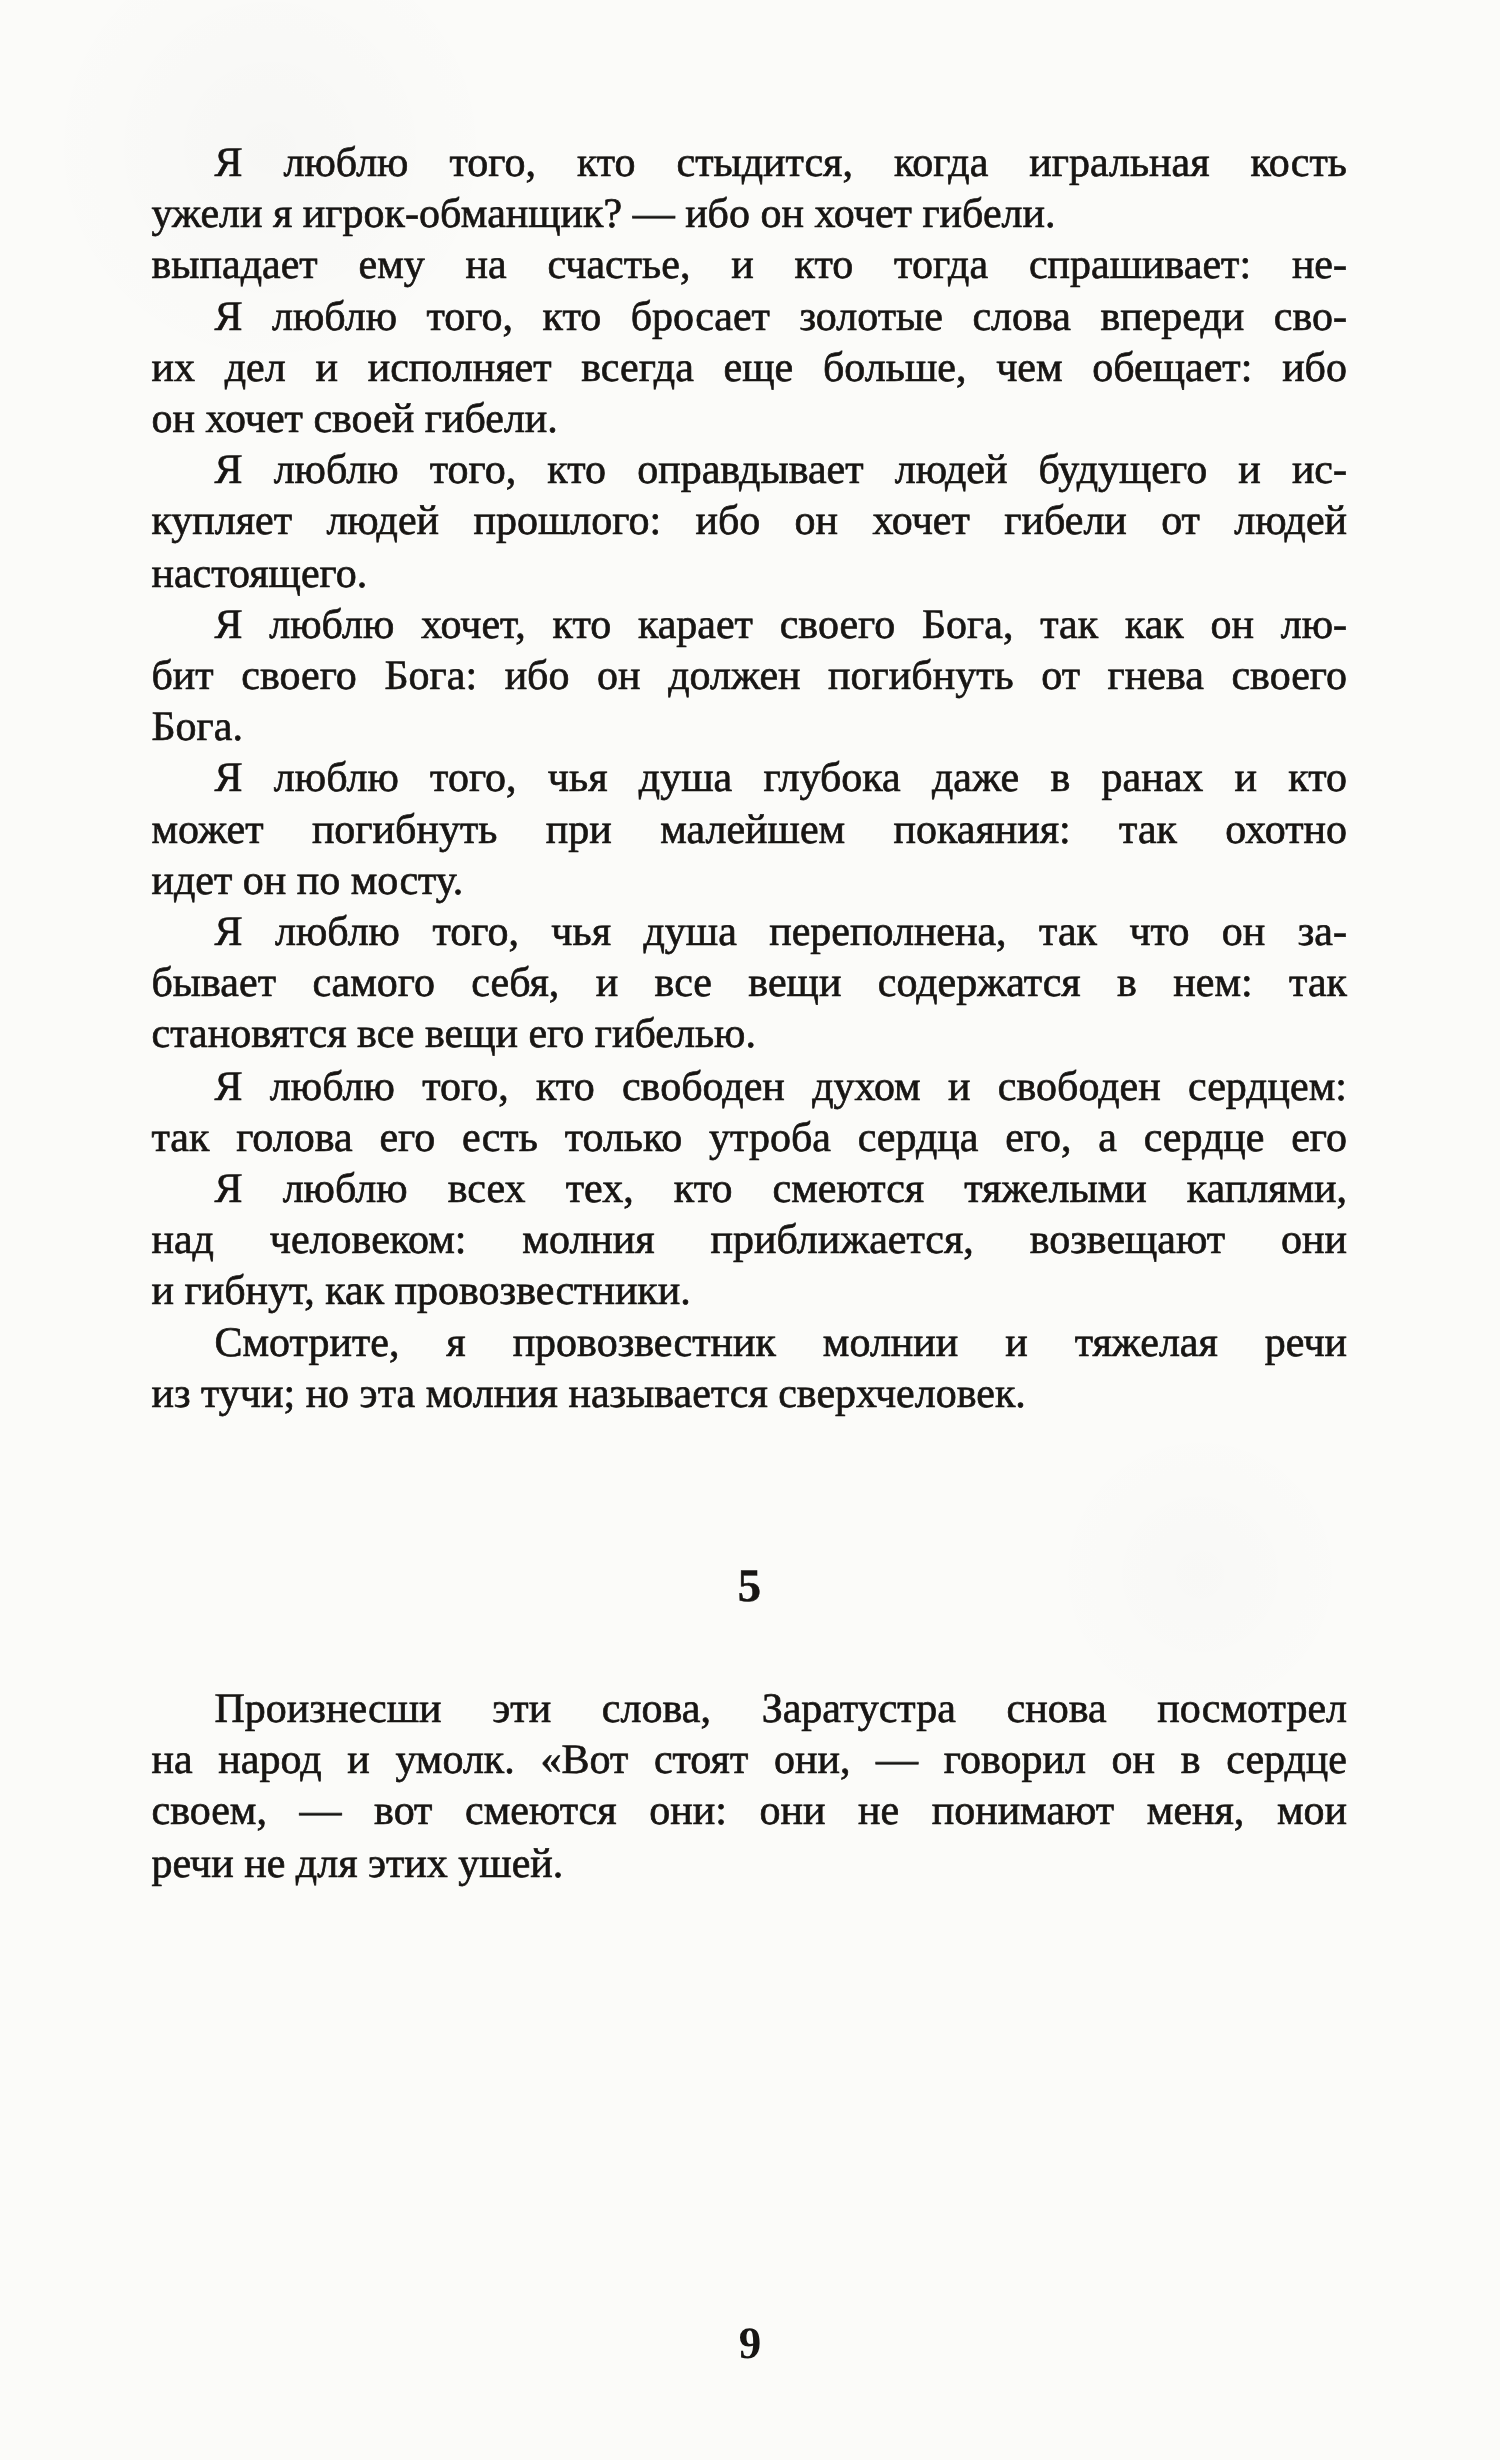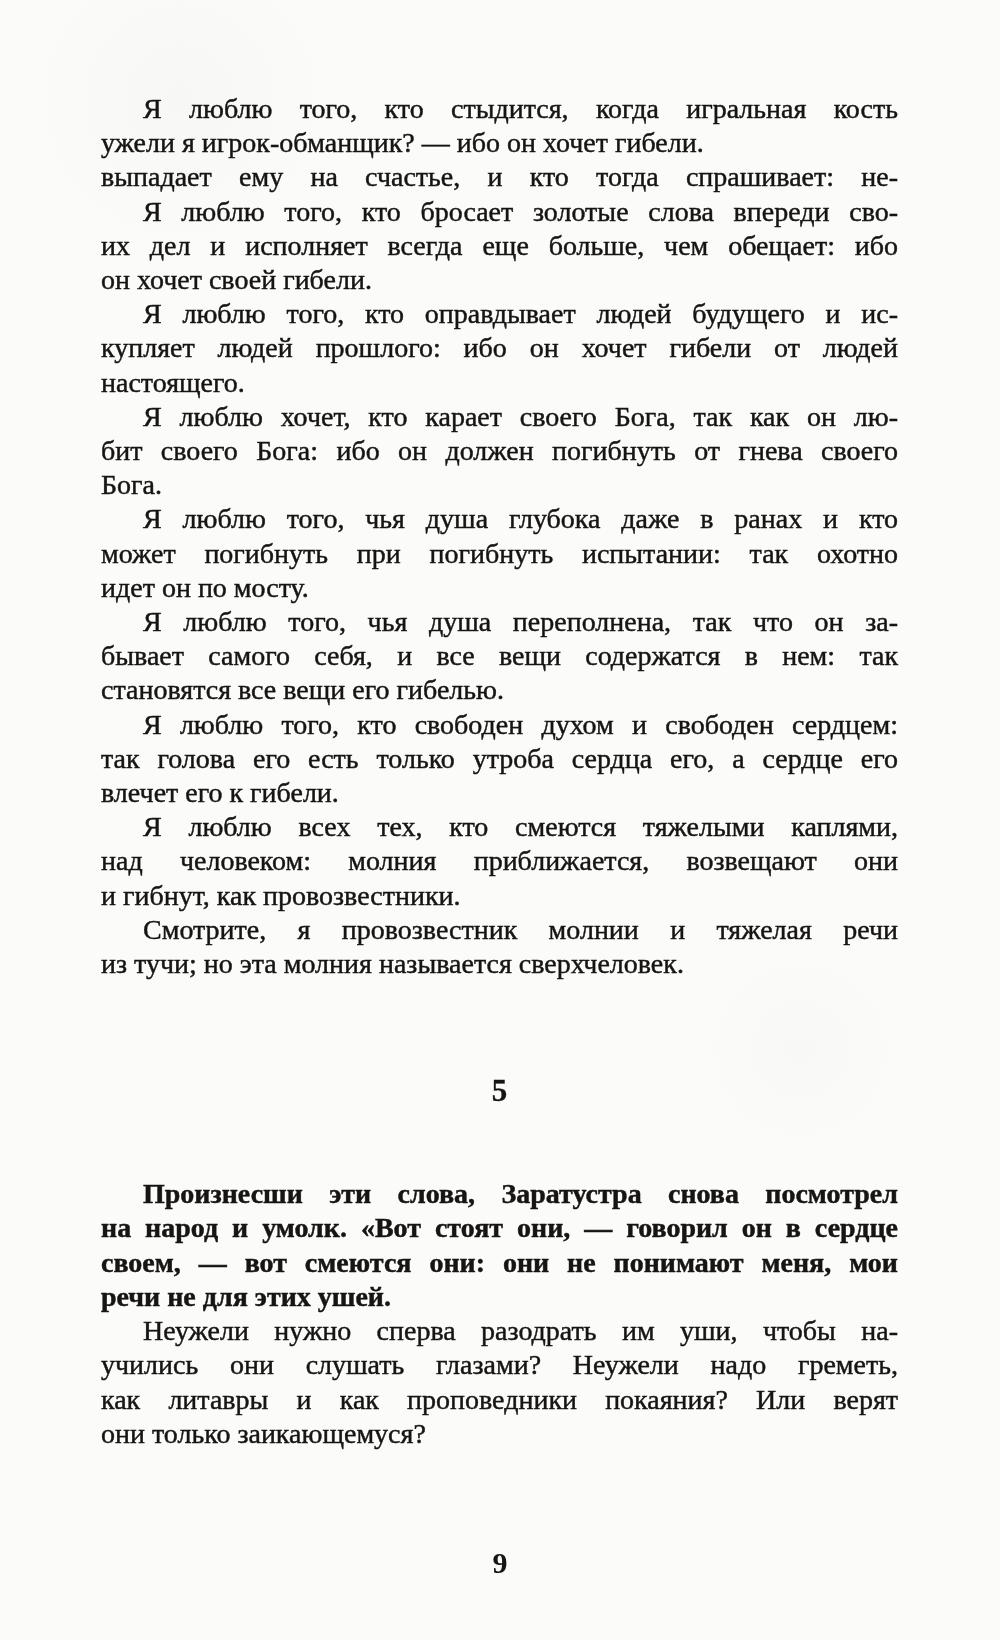--- a/index.html
+++ b/index.html
@@ -44,21 +44,21 @@
   .para .line.last  { text-align-last: left; }
   .para .line.first { text-indent: 42px; }
   .section-number {
     margin-top: 92px;
     text-align: center;
     font-size: 31px;
     line-height: 36px;
     font-weight: bold;
     -webkit-text-stroke: 0.3px #171513;
   }
-  .para.after-heading { margin-top: 68px; font-weight: bold; }
+  .para.after-heading { margin-top: 48px; }
   .page-number {
     position: absolute;
     top: 1546px;
     left: 0;
     width: 1000px;
     text-align: center;
     font-size: 30px;
     line-height: 34px;
     font-weight: bold;
   }
@@ -83,50 +83,43 @@
         <div class="line">купляет людей прошлого: ибо он хочет гибели от людей</div>
         <div class="line last">настоящего.</div>
       </div>
       <div class="para">
         <div class="line first">Я люблю хочет, кто карает своего Бога, так как он лю-</div>
         <div class="line">бит своего Бога: ибо он должен погибнуть от гнева своего</div>
         <div class="line last">Бога.</div>
       </div>
       <div class="para">
         <div class="line first">Я люблю того, чья душа глубока даже в ранах и кто</div>
-        <div class="line">может погибнуть при погибнуть испытании: так охотно</div>
+        <div class="line">может погибнуть при малейшем покаяния: так охотно</div>
         <div class="line last">идет он по мосту.</div>
       </div>
       <div class="para">
         <div class="line first">Я люблю того, чья душа переполнена, так что он за-</div>
         <div class="line">бывает самого себя, и все вещи содержатся в нем: так</div>
         <div class="line last">становятся все вещи его гибелью.</div>
       </div>
       <div class="para">
         <div class="line first">Я люблю того, кто свободен духом и свободен сердцем:</div>
         <div class="line">так голова его есть только утроба сердца его, а сердце его</div>
-        <div class="line last">влечет его к гибели.</div>
       </div>
       <div class="para">
         <div class="line first">Я люблю всех тех, кто смеются тяжелыми каплями,</div>
         <div class="line">над человеком: молния приближается, возвещают они</div>
         <div class="line last">и гибнут, как провозвестники.</div>
       </div>
       <div class="para">
         <div class="line first">Смотрите, я провозвестник молнии и тяжелая речи</div>
         <div class="line last">из тучи; но эта молния называется сверхчеловек.</div>
       </div>
       <div class="section-number">5</div>
       <div class="para after-heading">
         <div class="line first">Произнесши эти слова, Заратустра снова посмотрел</div>
         <div class="line">на народ и умолк. «Вот стоят они, — говорил он в сердце</div>
         <div class="line">своем, — вот смеются они: они не понимают меня, мои</div>
         <div class="line last">речи не для этих ушей.</div>
       </div>
-      <div class="para">
-        <div class="line first">Неужели нужно сперва разодрать им уши, чтобы на-</div>
-        <div class="line">учились они слушать глазами? Неужели надо греметь,</div>
-        <div class="line">как литавры и как проповедники покаяния? Или верят</div>
-        <div class="line last">они только заикающемуся?</div>
-      </div>
     </div>
   <div class="page-number">9</div>
 </div>
 
 </body></html>

